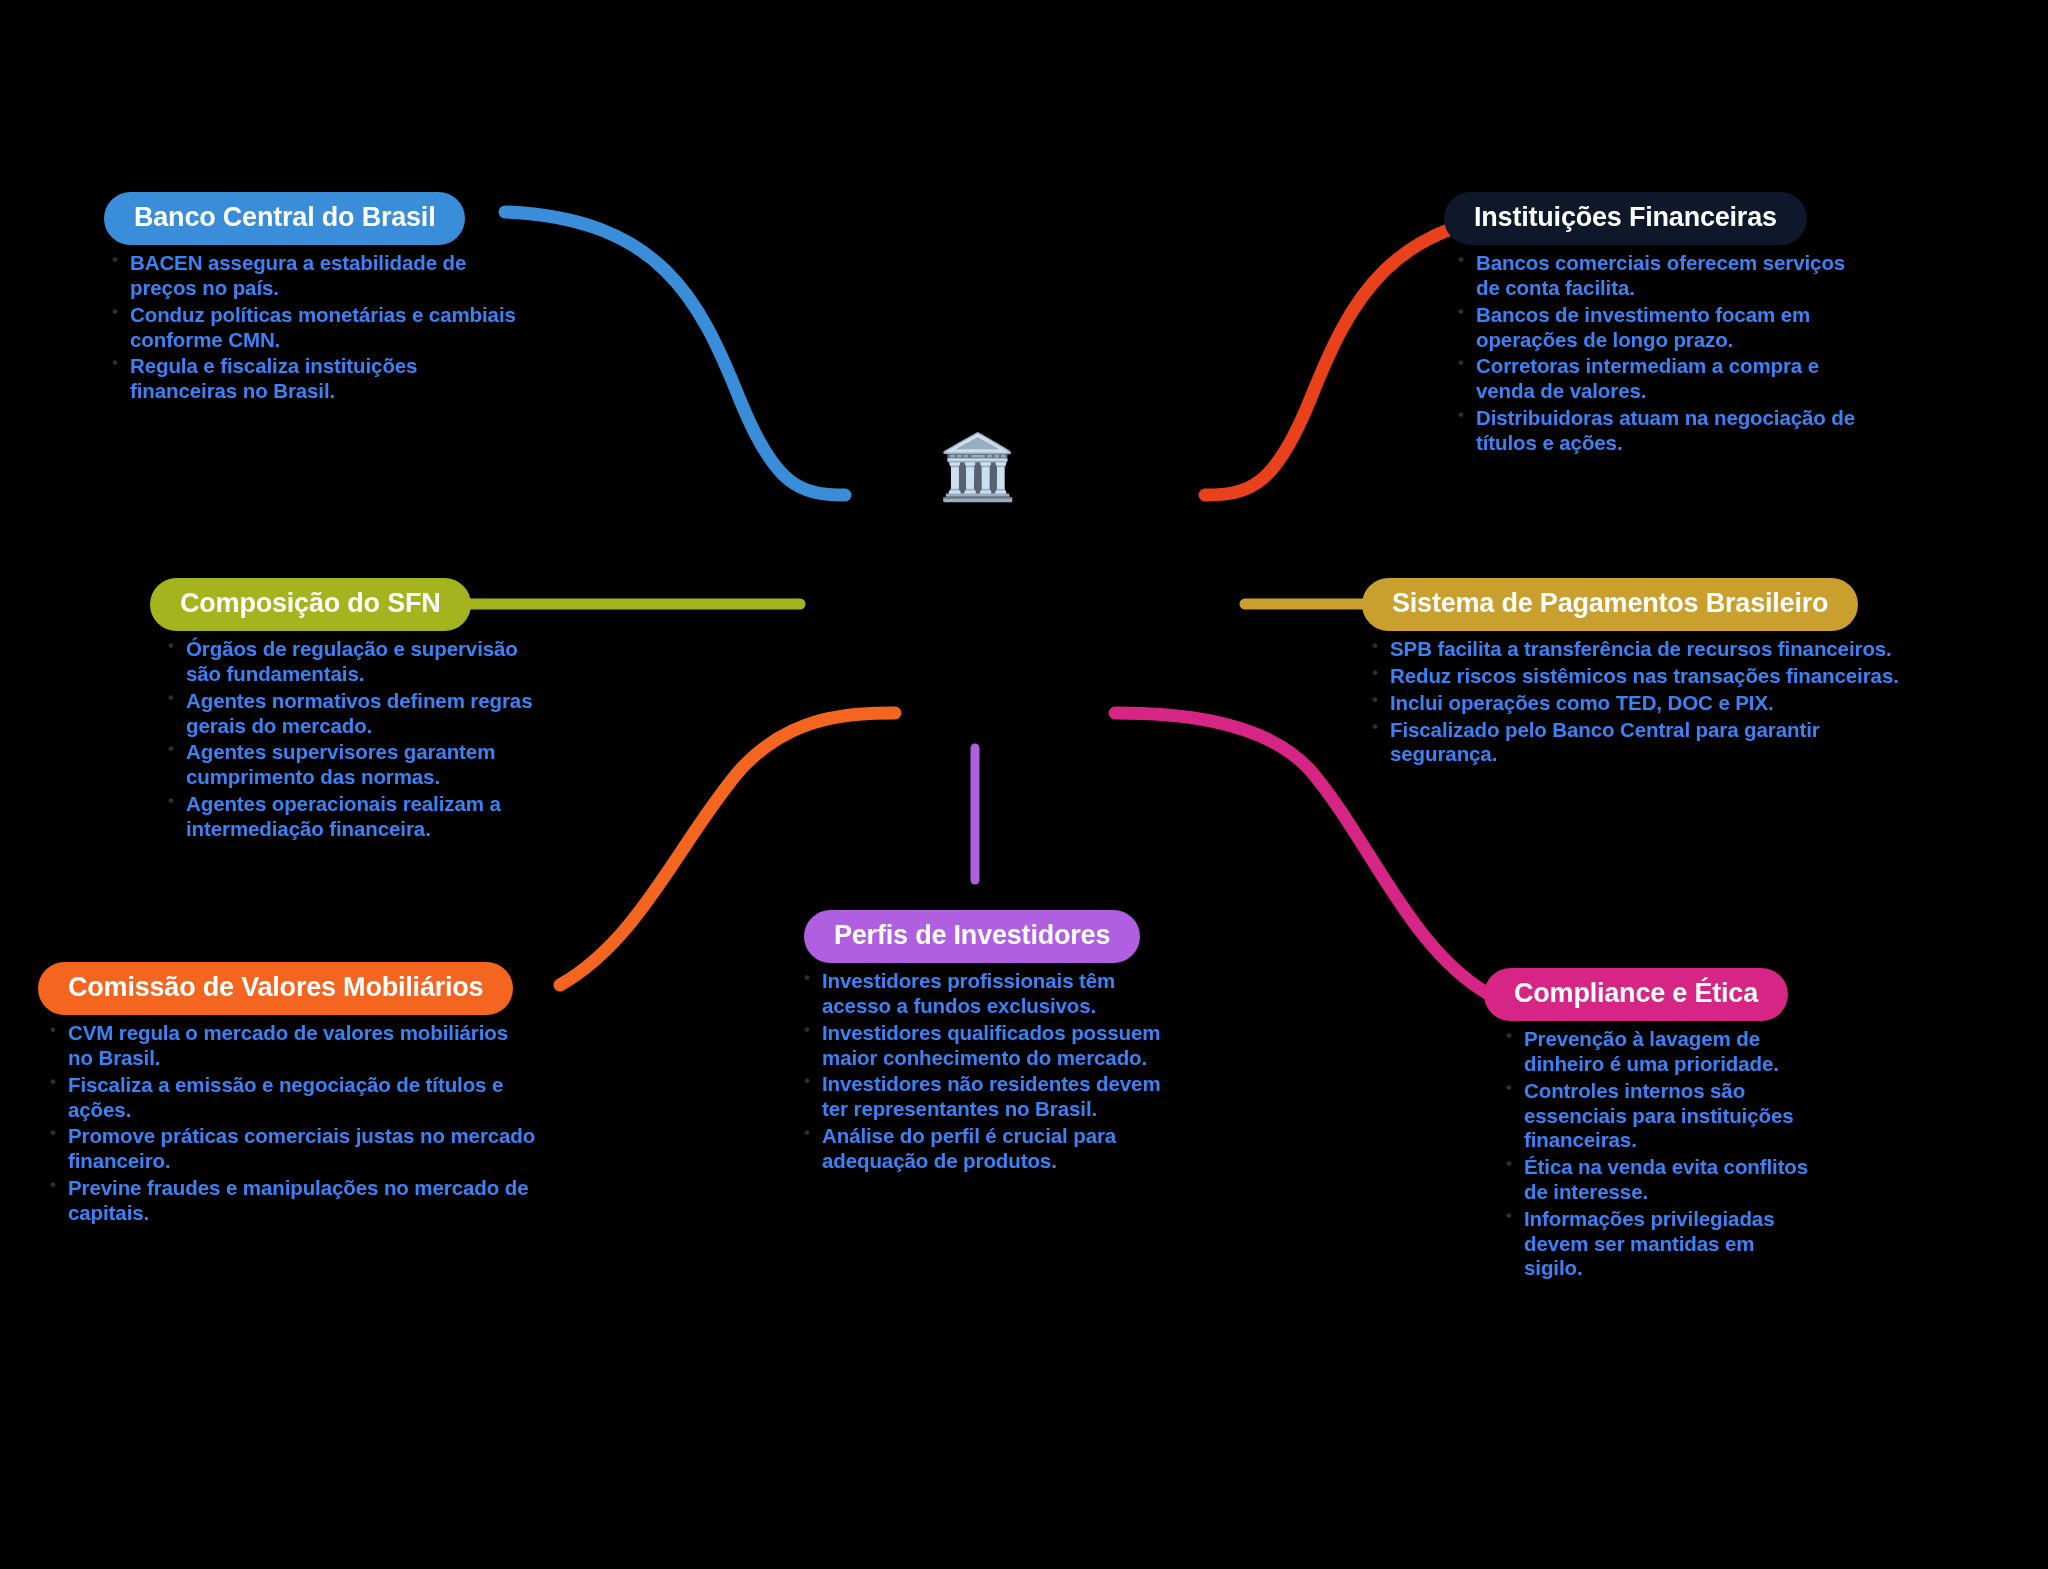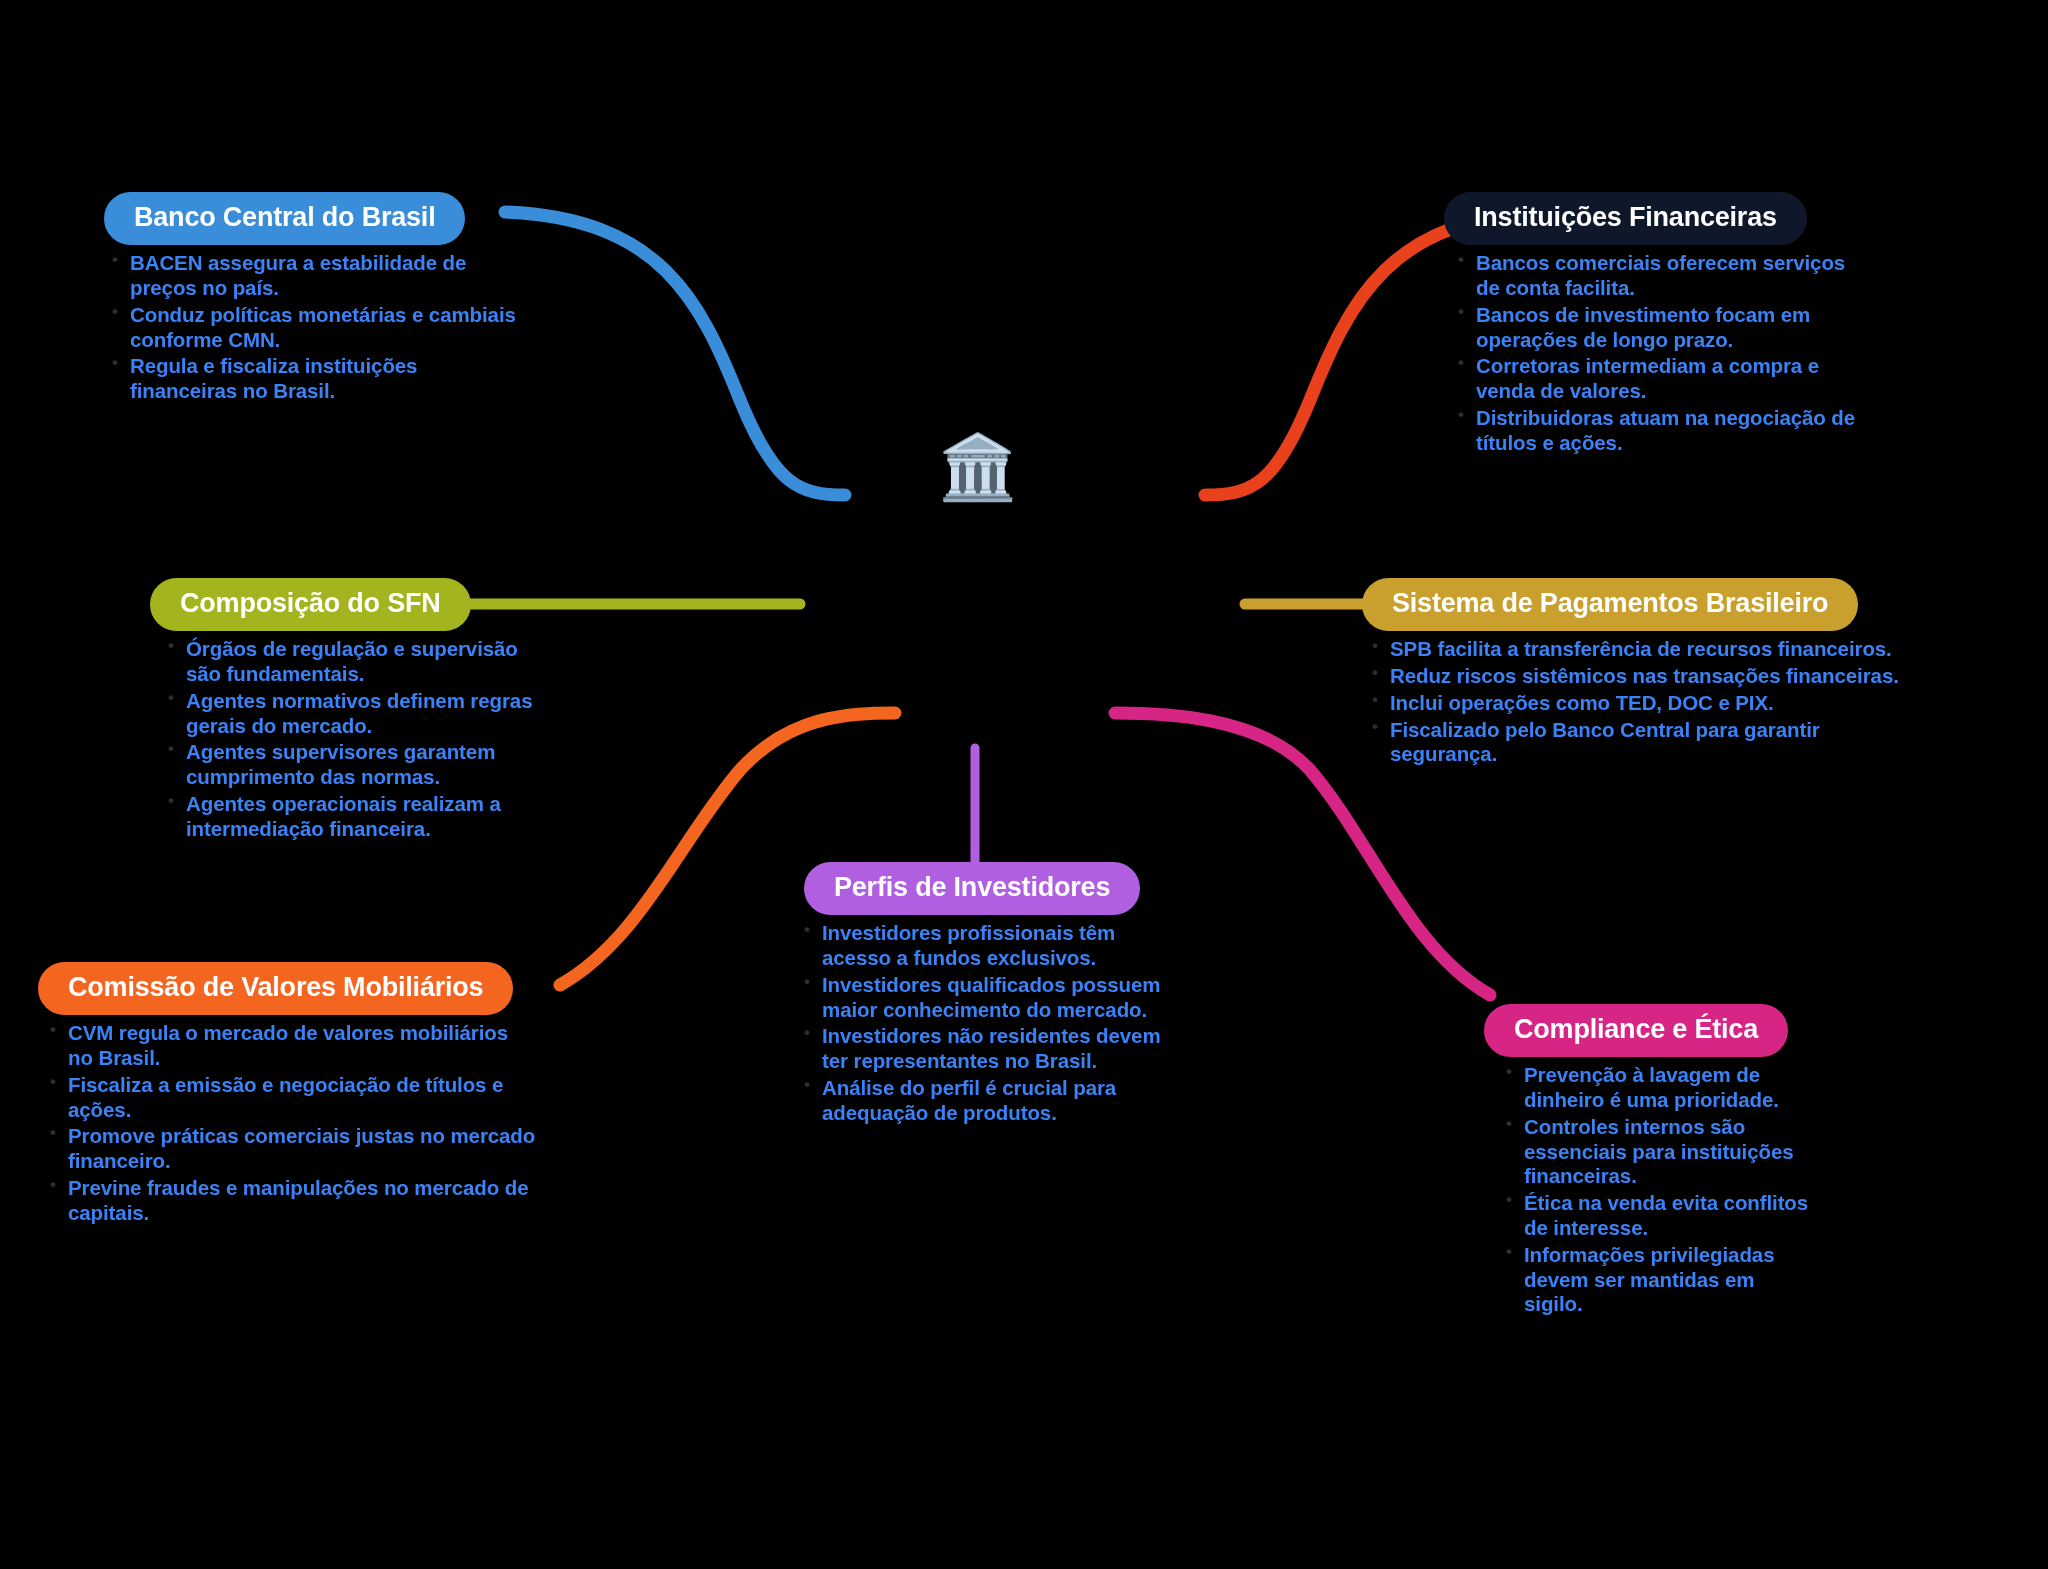--- a/index.html
+++ b/index.html
@@ -89,37 +89,37 @@
     font-size: 17px;
     color: #2f2f30;
   }
 
   
   #node-bacen       { left: 104px;  top: 192px;  width: 420px; }
   #node-instituicoes{ left: 1444px; top: 192px;  width: 430px; }
   #node-composicao  { left: 150px;  top: 578px;  width: 400px; }
   #node-spb         { left: 1362px; top: 578px;  width: 560px; }
   #node-cvm         { left: 38px;   top: 962px;  width: 500px; }
-  #node-perfis      { left: 782px;  top: 862px;  width: 390px; }
+  #node-perfis      { left: 782px;  top: 910px;  width: 390px; }
   #node-compliance  { left: 1484px; top: 968px;  width: 330px; }
 
   #node-composicao .node-bullets { margin-left: 14px; }
   #node-composicao .node-bullets li,
   #node-perfis .node-bullets li,
   #node-compliance .node-bullets li { }
 
   #node-instituicoes .node-bullets { margin-left: 10px; }
   #node-spb .node-bullets { margin-left: 6px; }
   #node-compliance .node-bullets { margin-left: 18px; }
   #node-perfis .node-bullets { margin-left: 18px; }
   #node-cvm .node-bullets { margin-left: 8px; }
   #node-bacen .node-bullets { margin-left: 4px; }
 
   #node-perfis .node-pill { margin-left: 22px; }
-  #node-compliance .node-pill { margin-left: 0px; margin-top: 36px; }
+  #node-compliance .node-pill { margin-left: 0px; }
 </style>
 </head>
 <body style="background-color: rgb(0, 0, 0);">
 
 <div id="mindmap">
 
   <svg class="connectors" viewBox="0 0 2048 1569" width="2048" height="1569">
 
     <path d="M 505 212 C 660 218 700 300 740 400 C 775 486 800 495 845 495" fill="none" stroke="#3a8dd9" stroke-width="13" stroke-linecap="round"></path>
 

